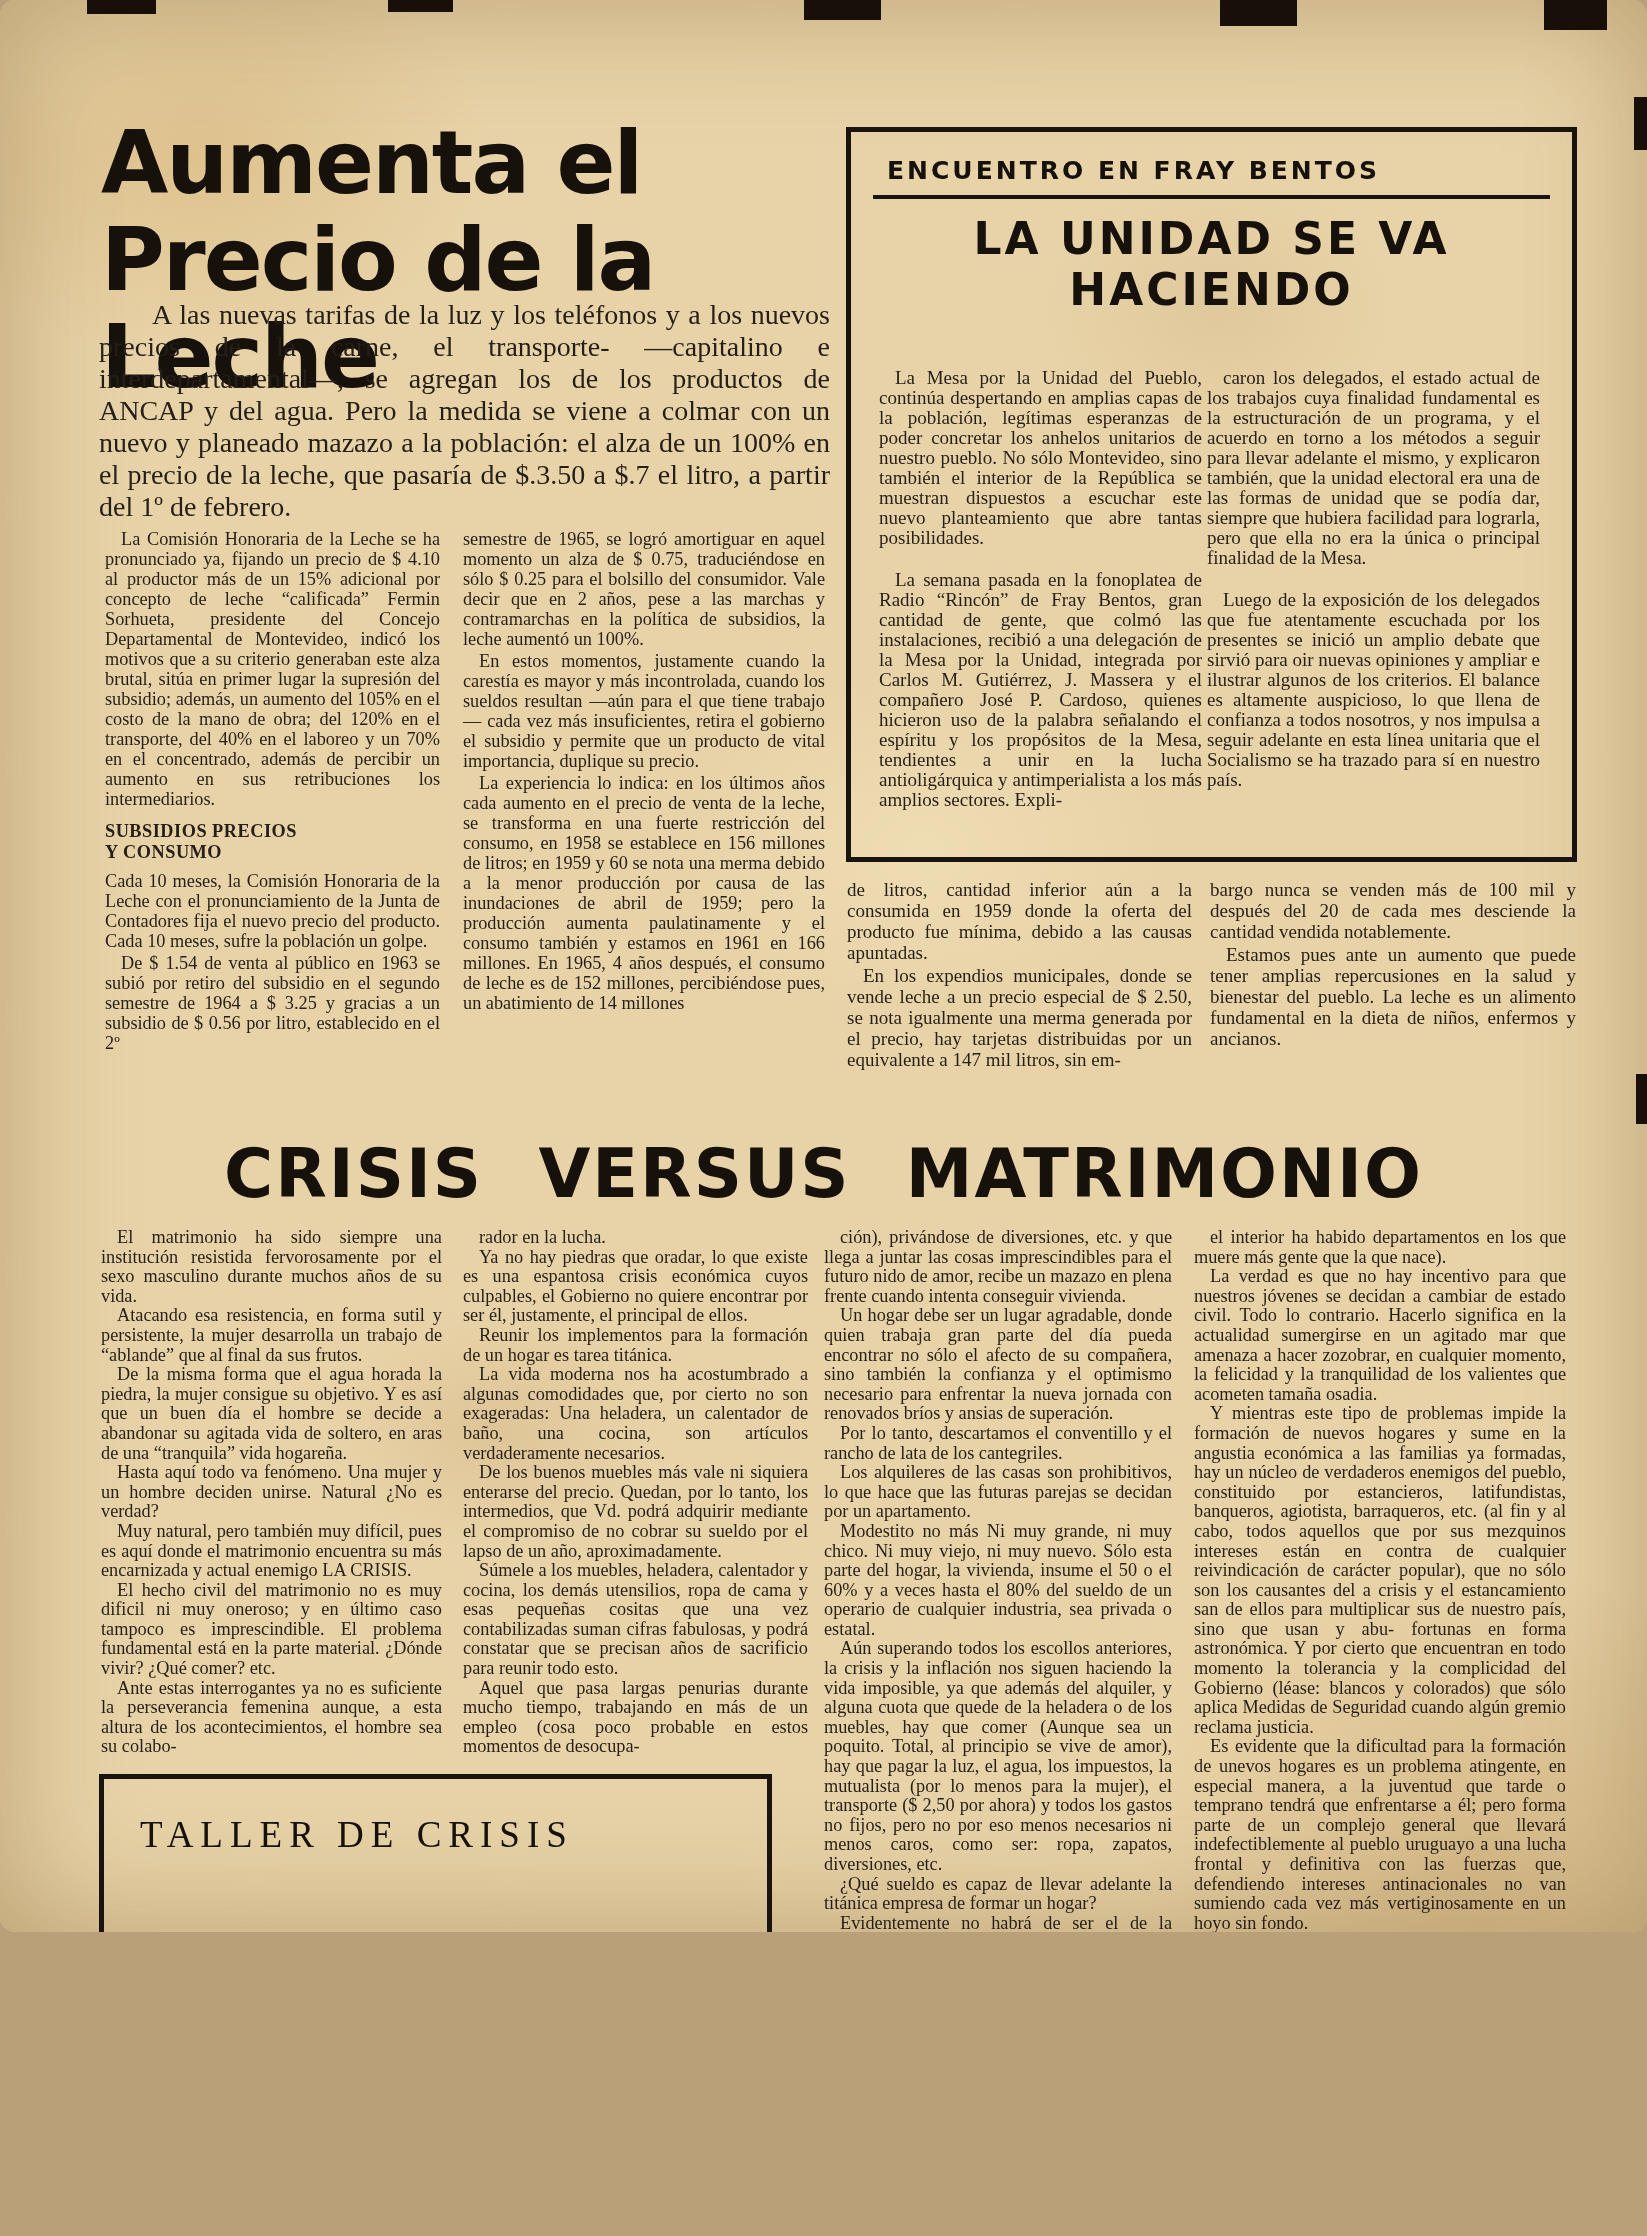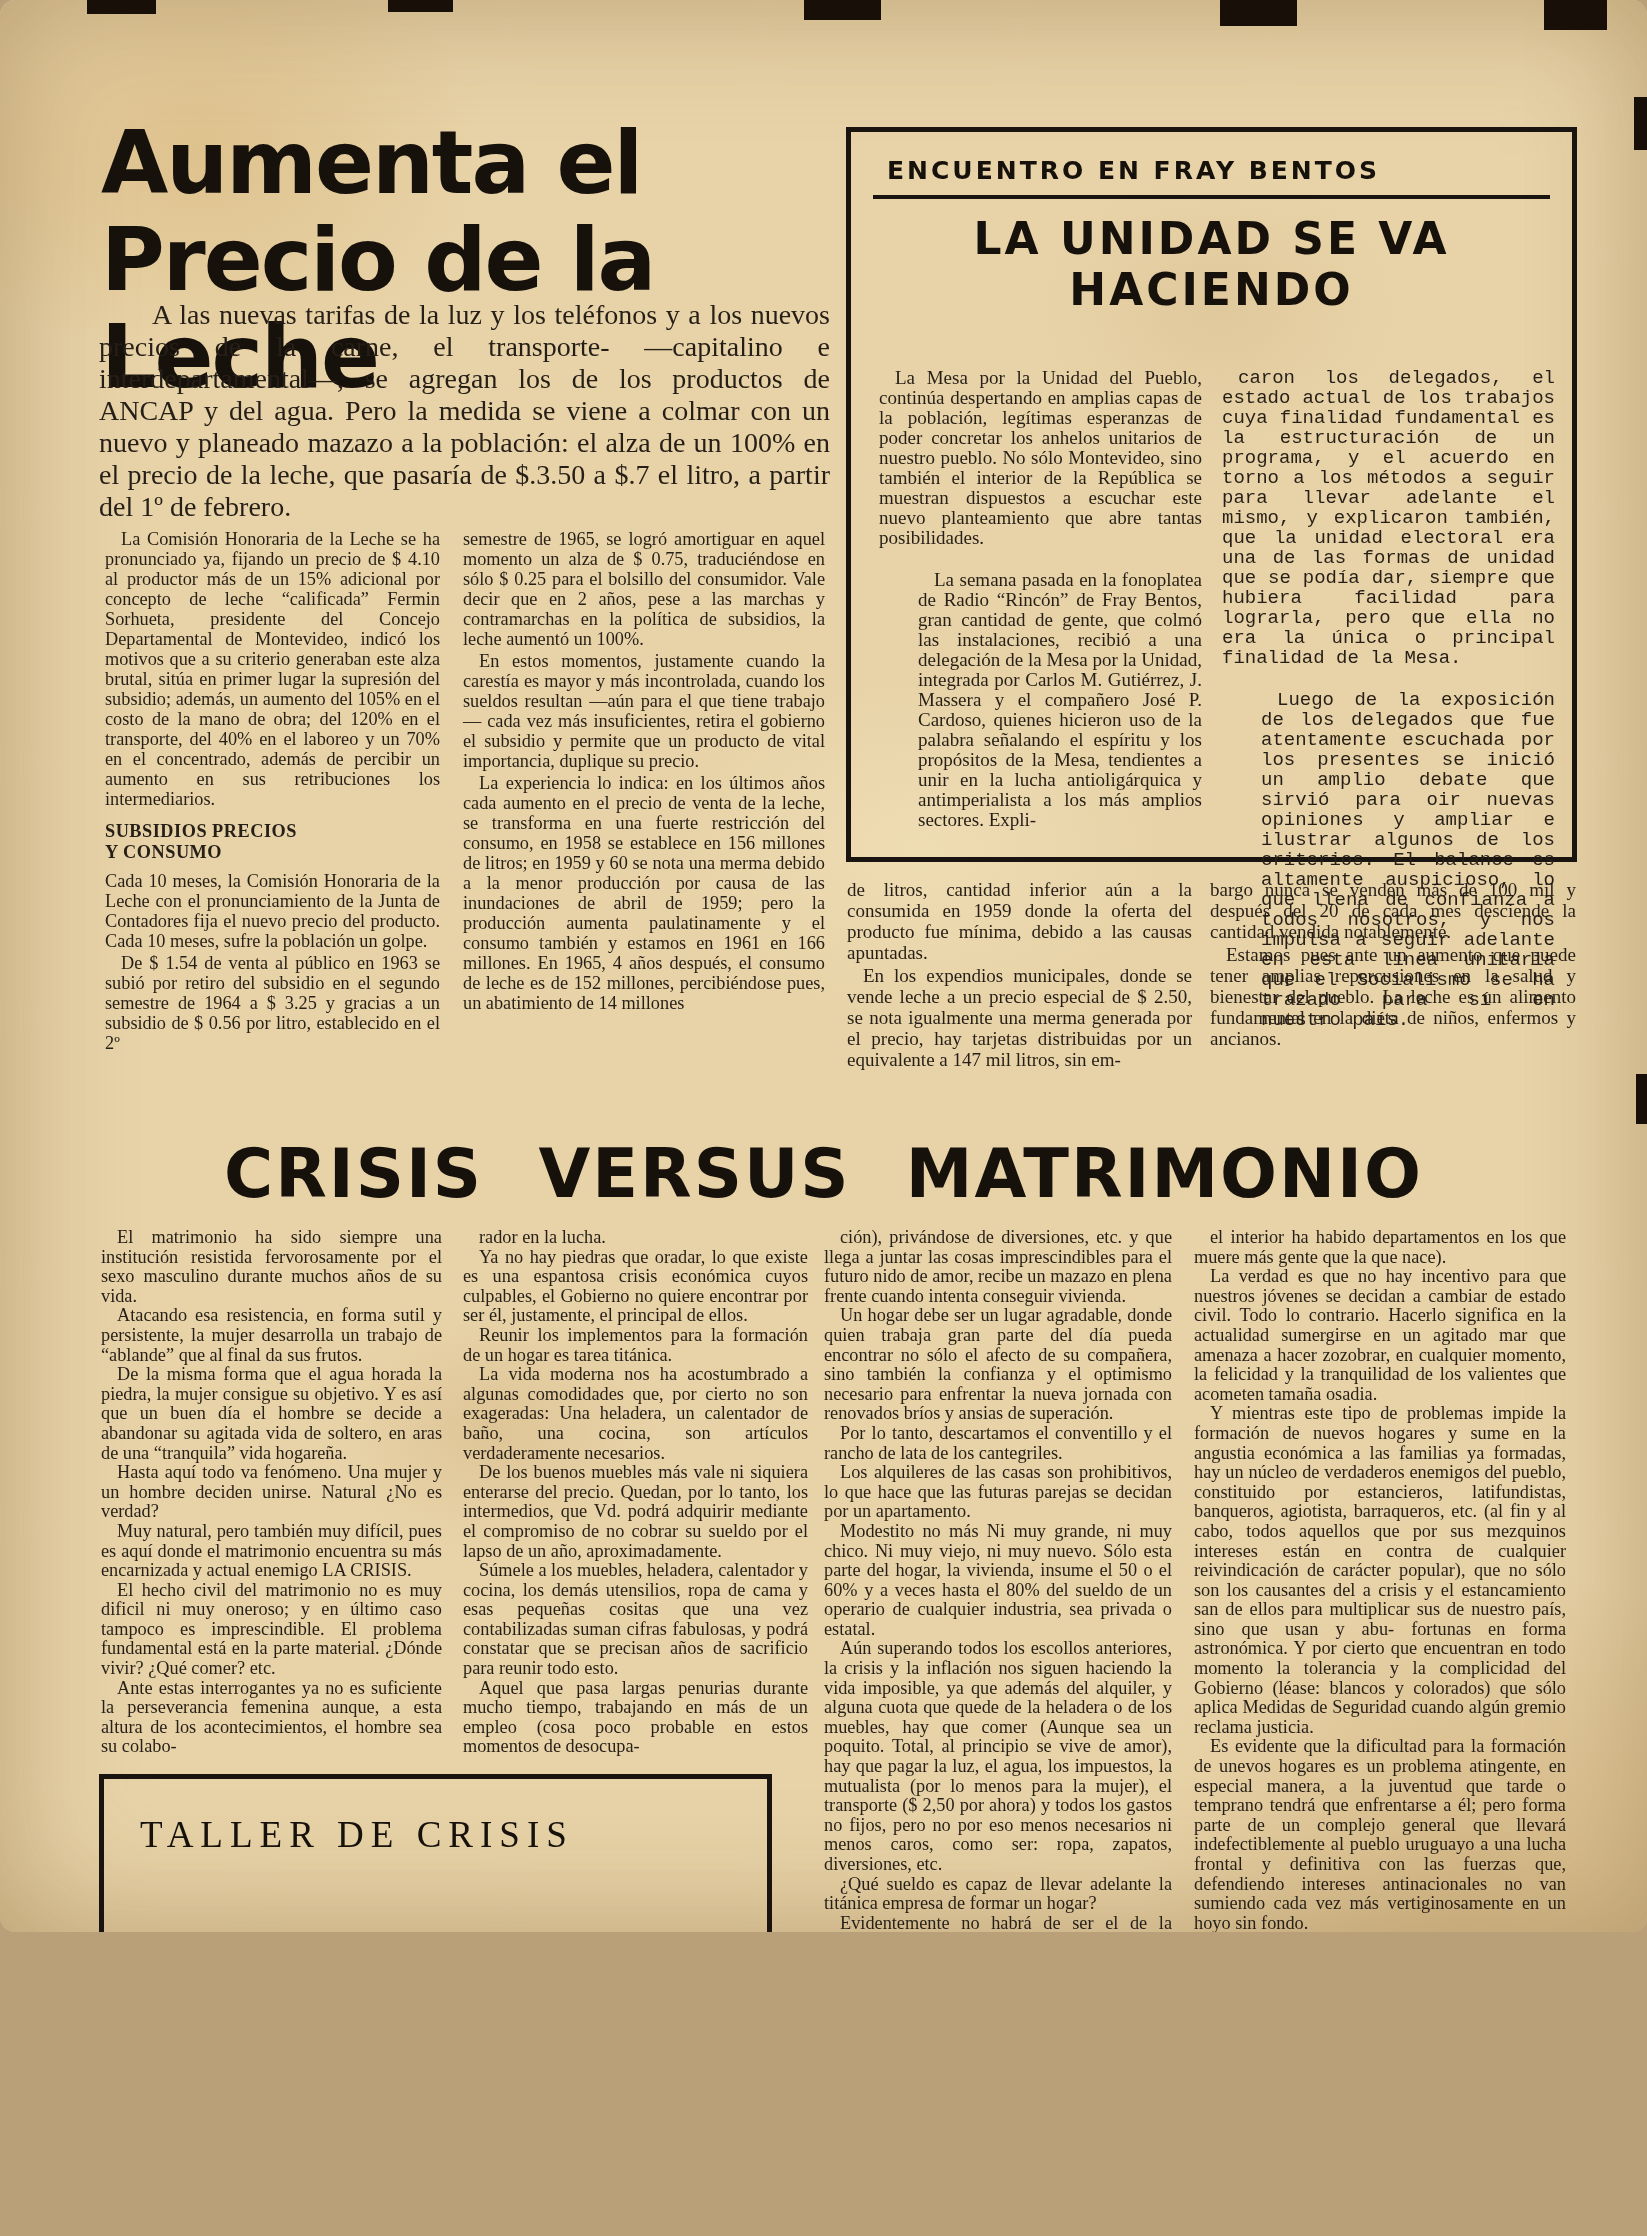--- a/index.html
+++ b/index.html
@@ -61,23 +61,23 @@
     font-family:"DejaVu Sans", sans-serif;font-weight:bold;
     font-size:25px;letter-spacing:3px;color:var(--ink-heavy);
   }
   .unity-headline{
     margin-top:14px;text-align:center;
     font-family:"DejaVu Sans", sans-serif;font-weight:bold;
     font-size:44px;letter-spacing:3px;color:var(--ink-heavy);
   }
   .ucol{position:absolute;top:236px;text-align:justify;font-size:19px;line-height:20px;}
   .ucol p{margin:0;text-indent:16px;}
-  .ucol p + p{margin-top:22px;margin-left:39px;}
+  .ucol p + p{margin-top:22px;}
   .ucolA{left:28px;width:323px;}
-  .ucolB{left:371px;width:333px;font-family:Liberation Mono, monospace;}
+  .ucolB{left:356px;width:333px;}
 
   
   .crisis-headline{
     position:absolute;left:0;top:1135px;width:1647px;text-align:center;
     font-family:"DejaVu Sans", sans-serif;font-weight:bold;
     font-size:67px;letter-spacing:2px;word-spacing:30px;color:var(--ink-heavy);
   }
   .crisis-col{position:absolute;top:1228px;text-align:justify;font-size:18.3px;line-height:19.6px;}
   .crisis-col p{margin:0;text-indent:16px;}
   .crisis-c1{left:101px;width:341px;}

